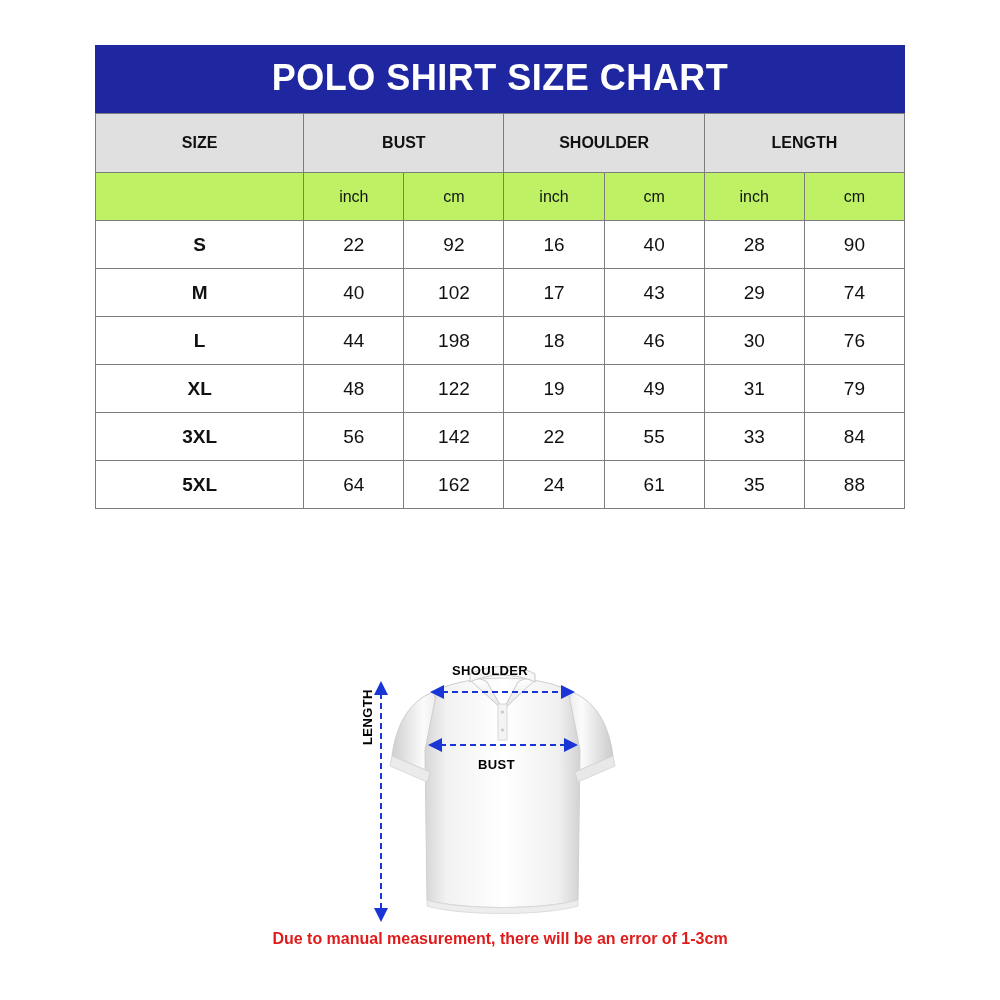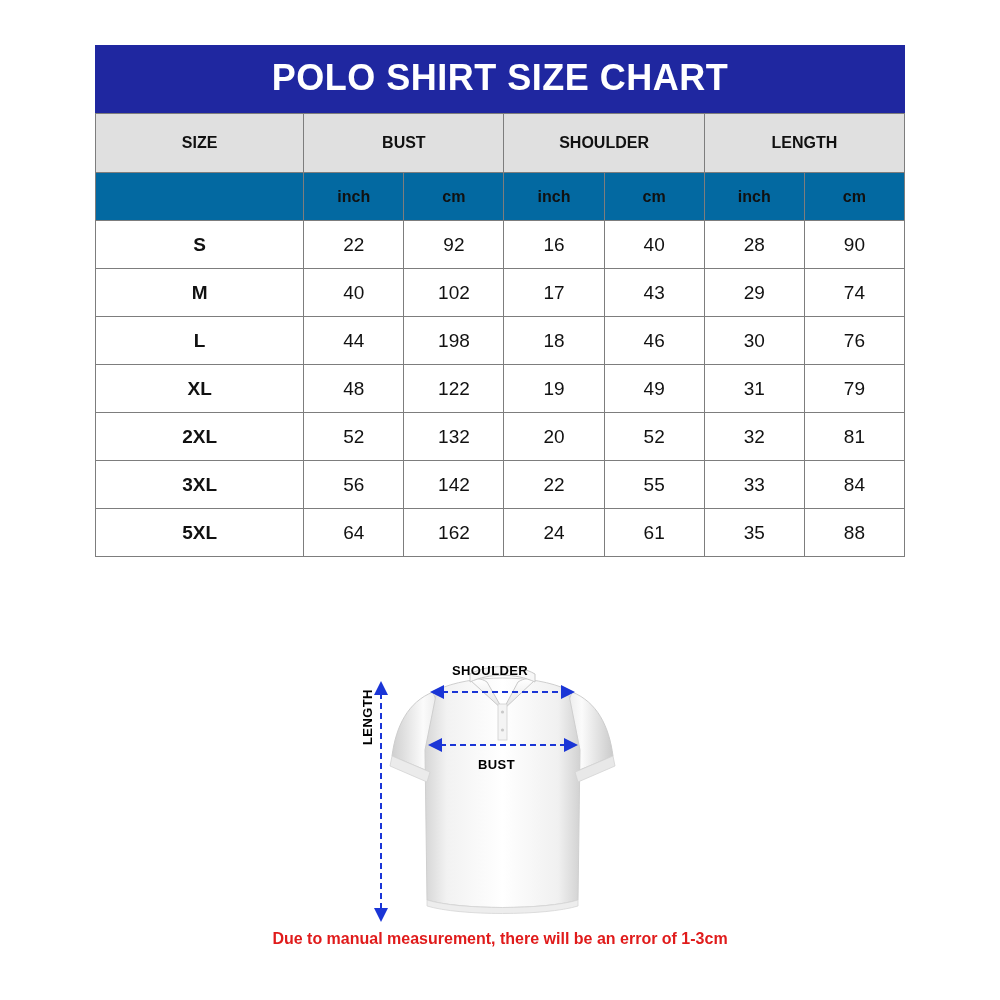--- a/index.html
+++ b/index.html
@@ -60,22 +60,22 @@
     padding: 0;
     height: 47px;
   }
   table.size-table thead th {
     background: #e0e0e0;
     font-weight: bold;
     font-size: 16px;
     height: 58px;
   }
   table.size-table thead tr.sub th {
-    background: #0369a1;
-    font-weight: bold;
+    background: #bef264;
+    font-weight: normal;
     height: 47px;
   }
   table.size-table tbody td.size-cell {
     font-weight: bold;
     font-size: 19px;
   }
   table.size-table tbody td {
     font-weight: normal;
   }
   .col-size { width: 208px; }
@@ -184,29 +184,20 @@
           <tr>
             <td class="size-cell">XL</td>
             <td>48</td>
             <td>122</td>
             <td>19</td>
             <td>49</td>
             <td>31</td>
             <td>79</td>
           </tr>
           <tr>
-            <td class="size-cell">2XL</td>
-            <td>52</td>
-            <td>132</td>
-            <td>20</td>
-            <td>52</td>
-            <td>32</td>
-            <td>81</td>
-          </tr>
-          <tr>
             <td class="size-cell">3XL</td>
             <td>56</td>
             <td>142</td>
             <td>22</td>
             <td>55</td>
             <td>33</td>
             <td>84</td>
           </tr>
           <tr>
             <td class="size-cell">5XL</td>

